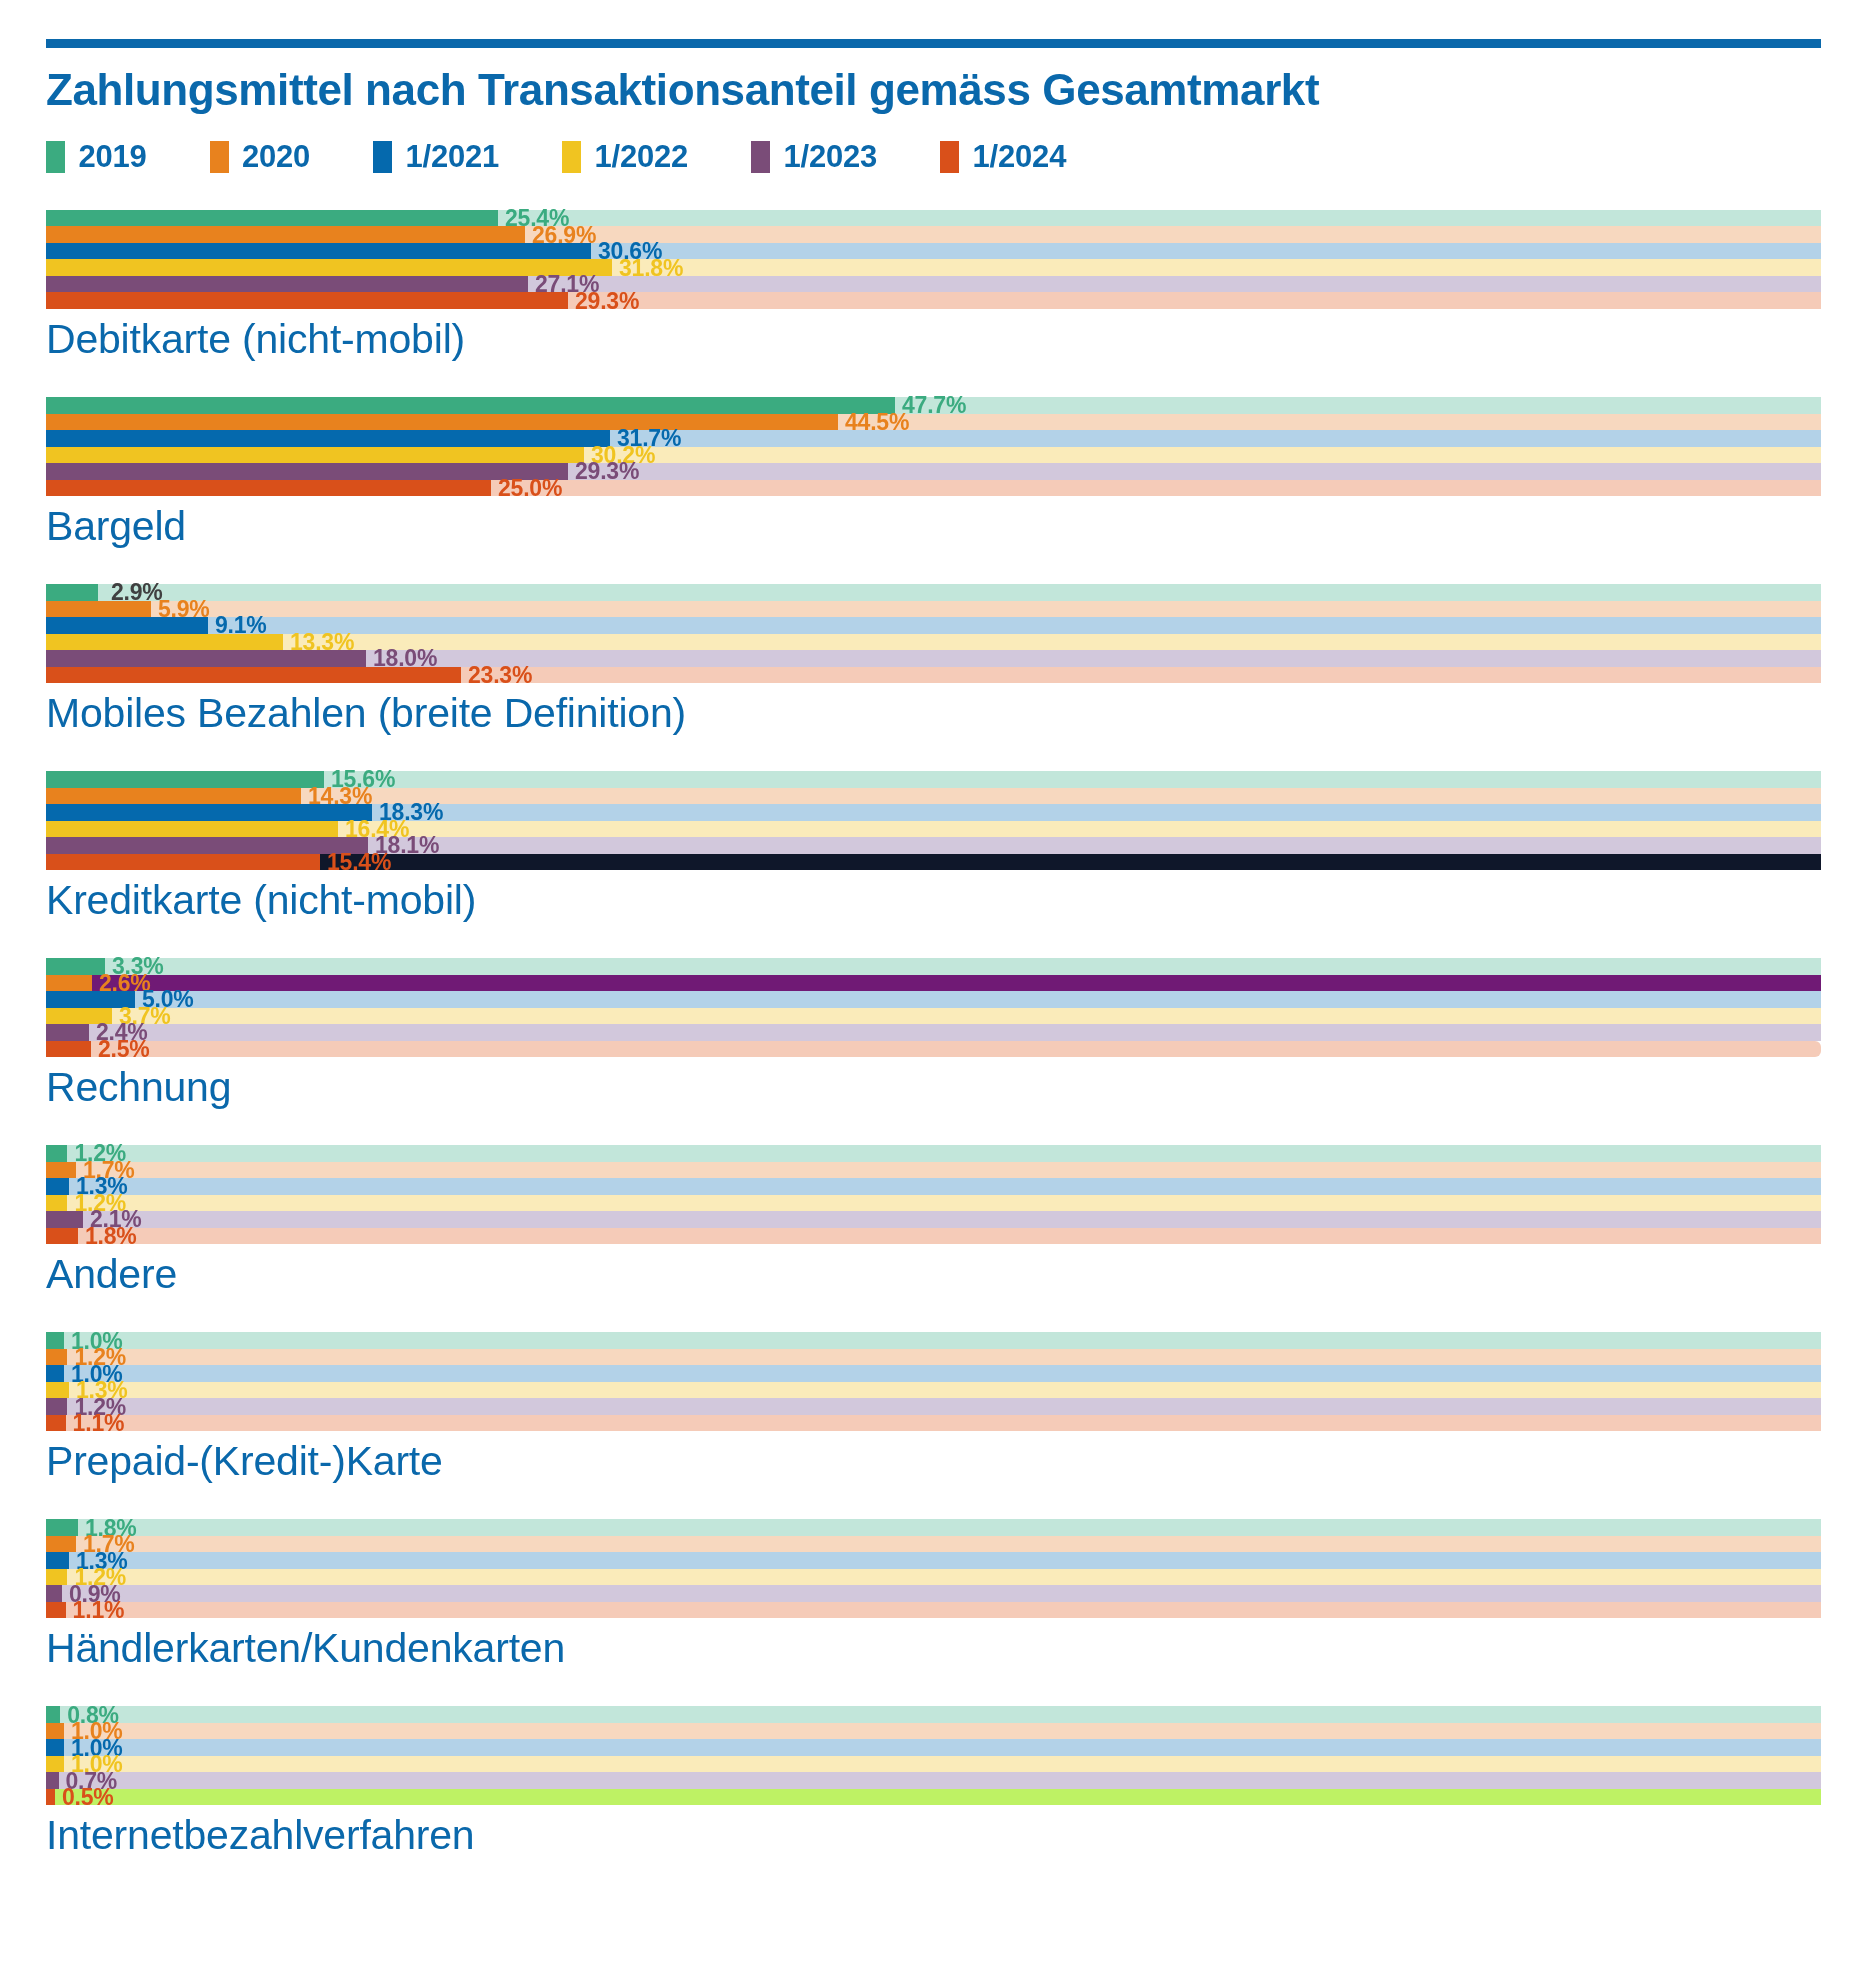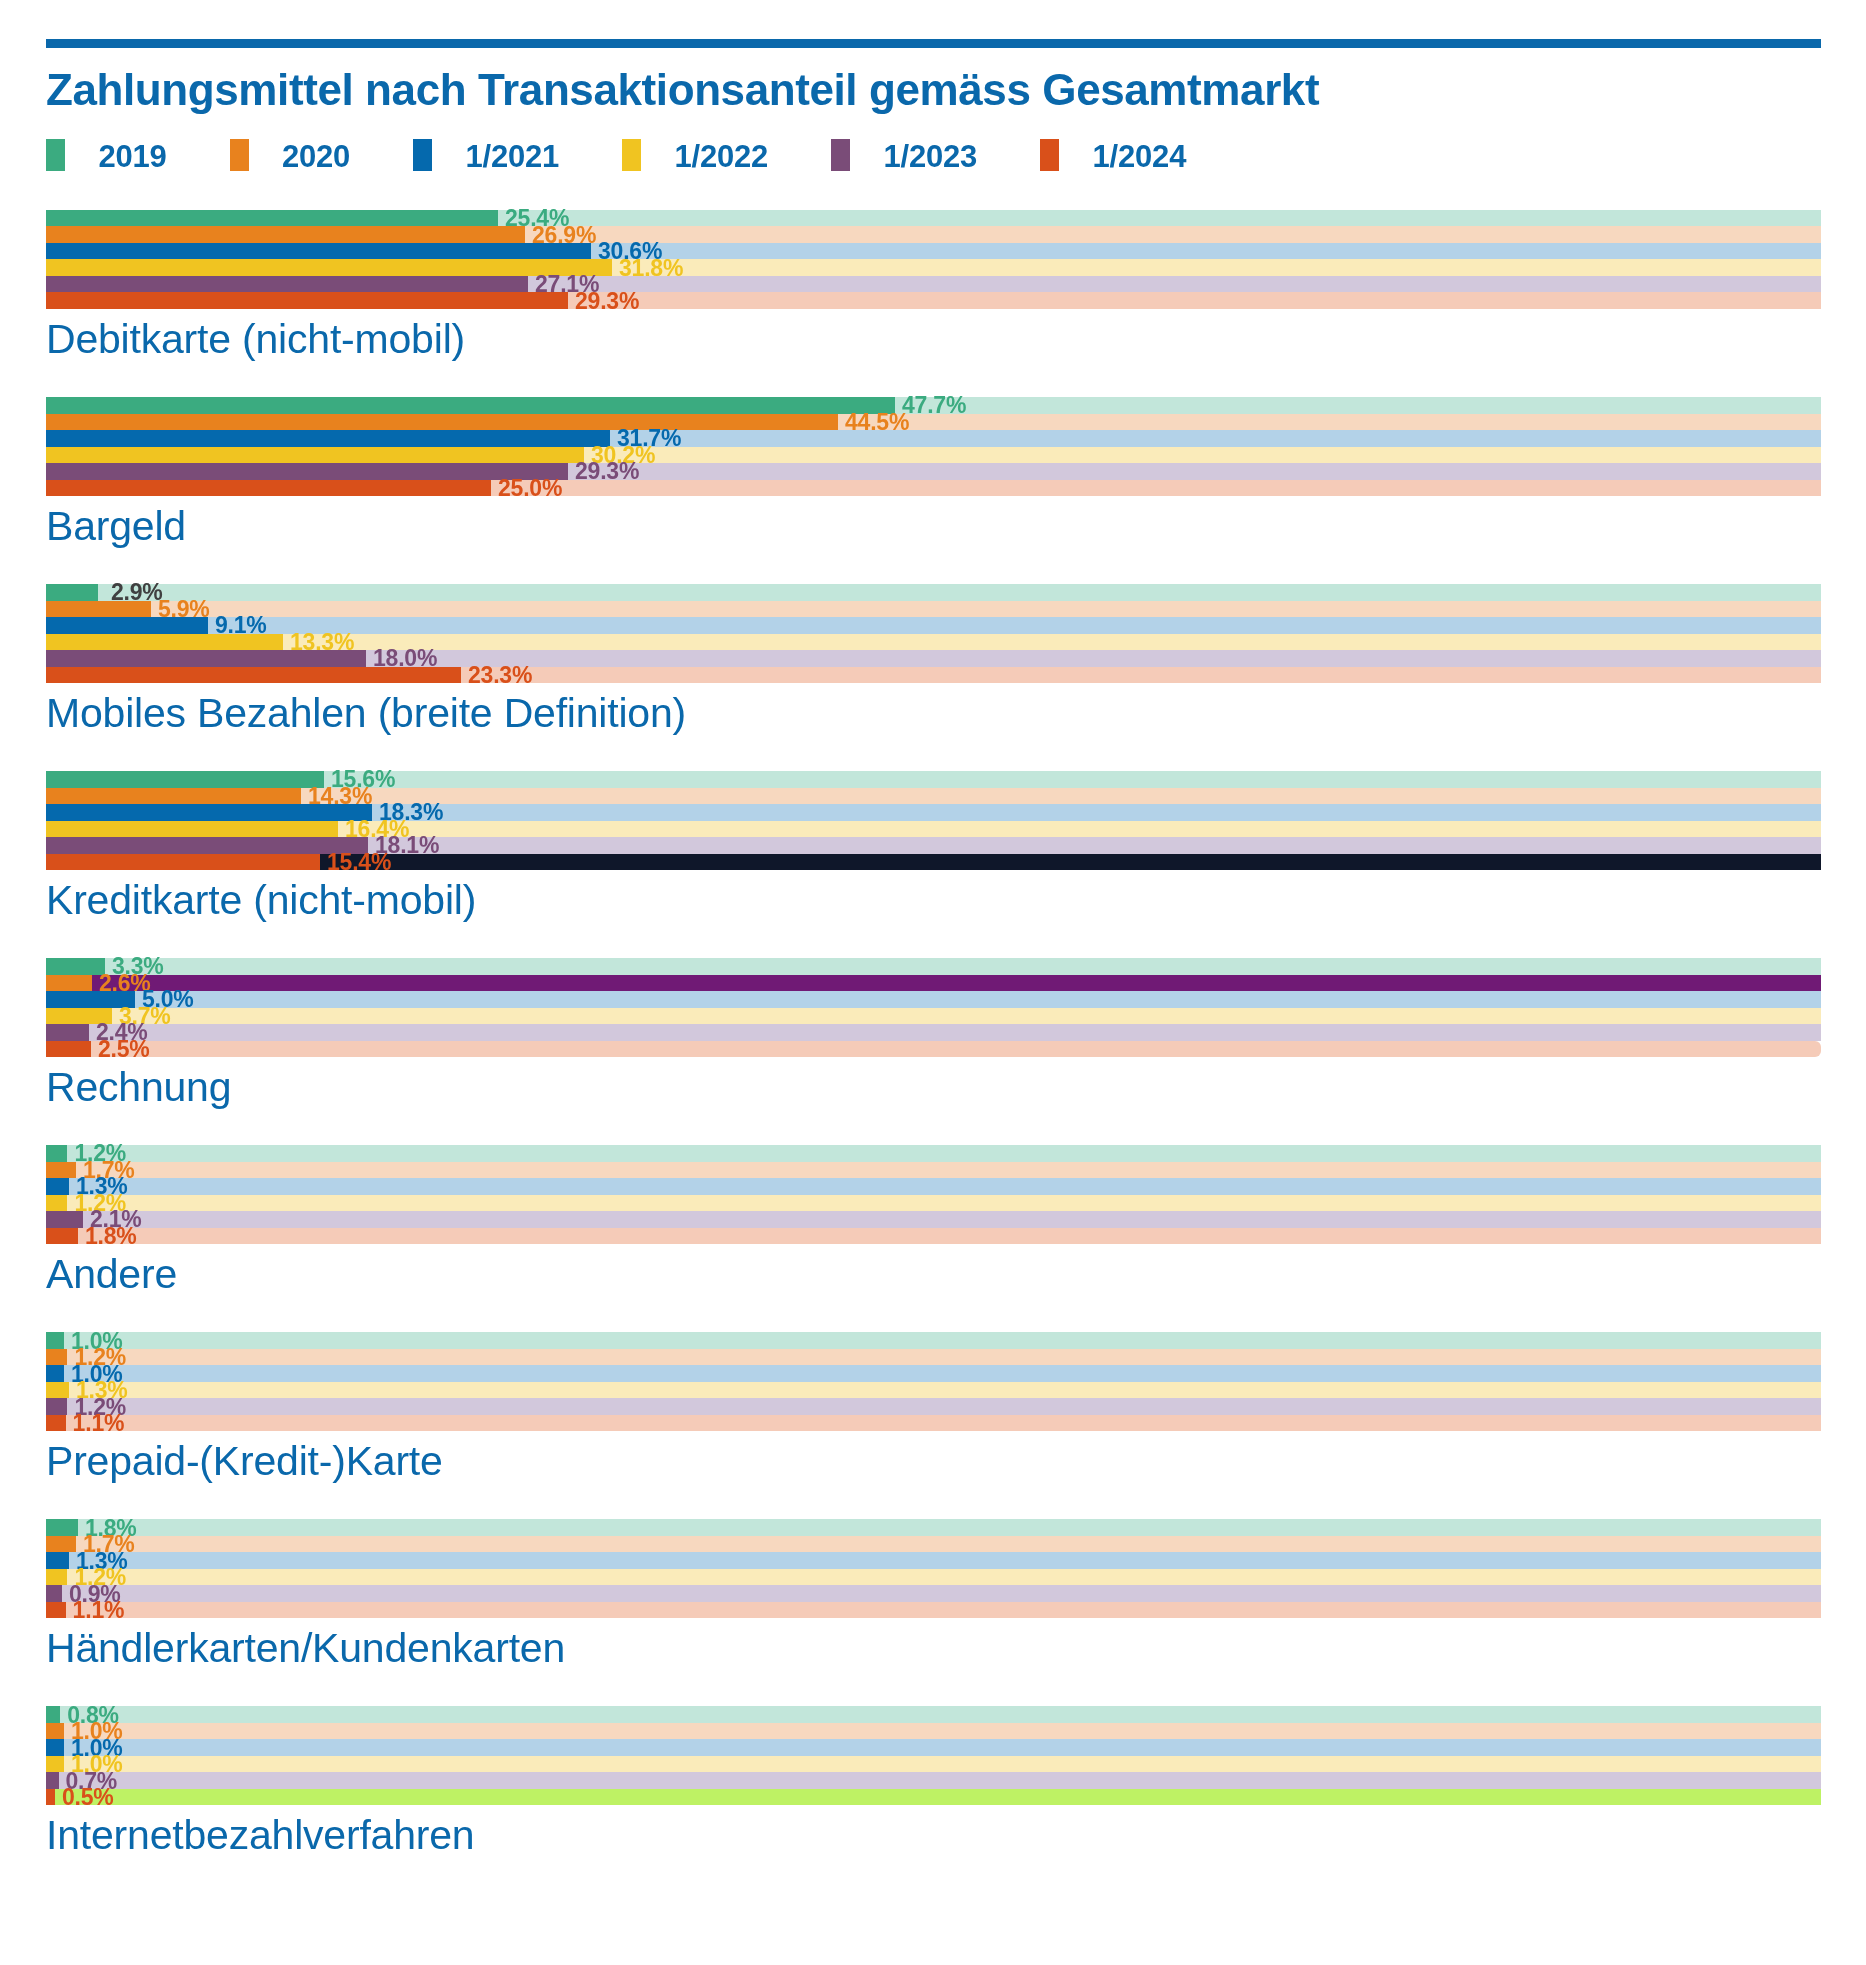--- a/index.html
+++ b/index.html
@@ -34,23 +34,22 @@
 
   
   .legend{
     margin-top:28px;
     display:flex;
     align-items:center;
     height:35px;
   }
   .legend-item{
     display:flex;
-    align-items:flex-start;
+    align-items:center;
     margin-right:63px;
-    gap:20px;
   }
   .legend-swatch{
     width:19px;
     height:32px;
     margin-right:13.4px;
     flex:0 0 auto;
   }
   .legend-label{
     font-size:31px;
     font-weight:bold;

